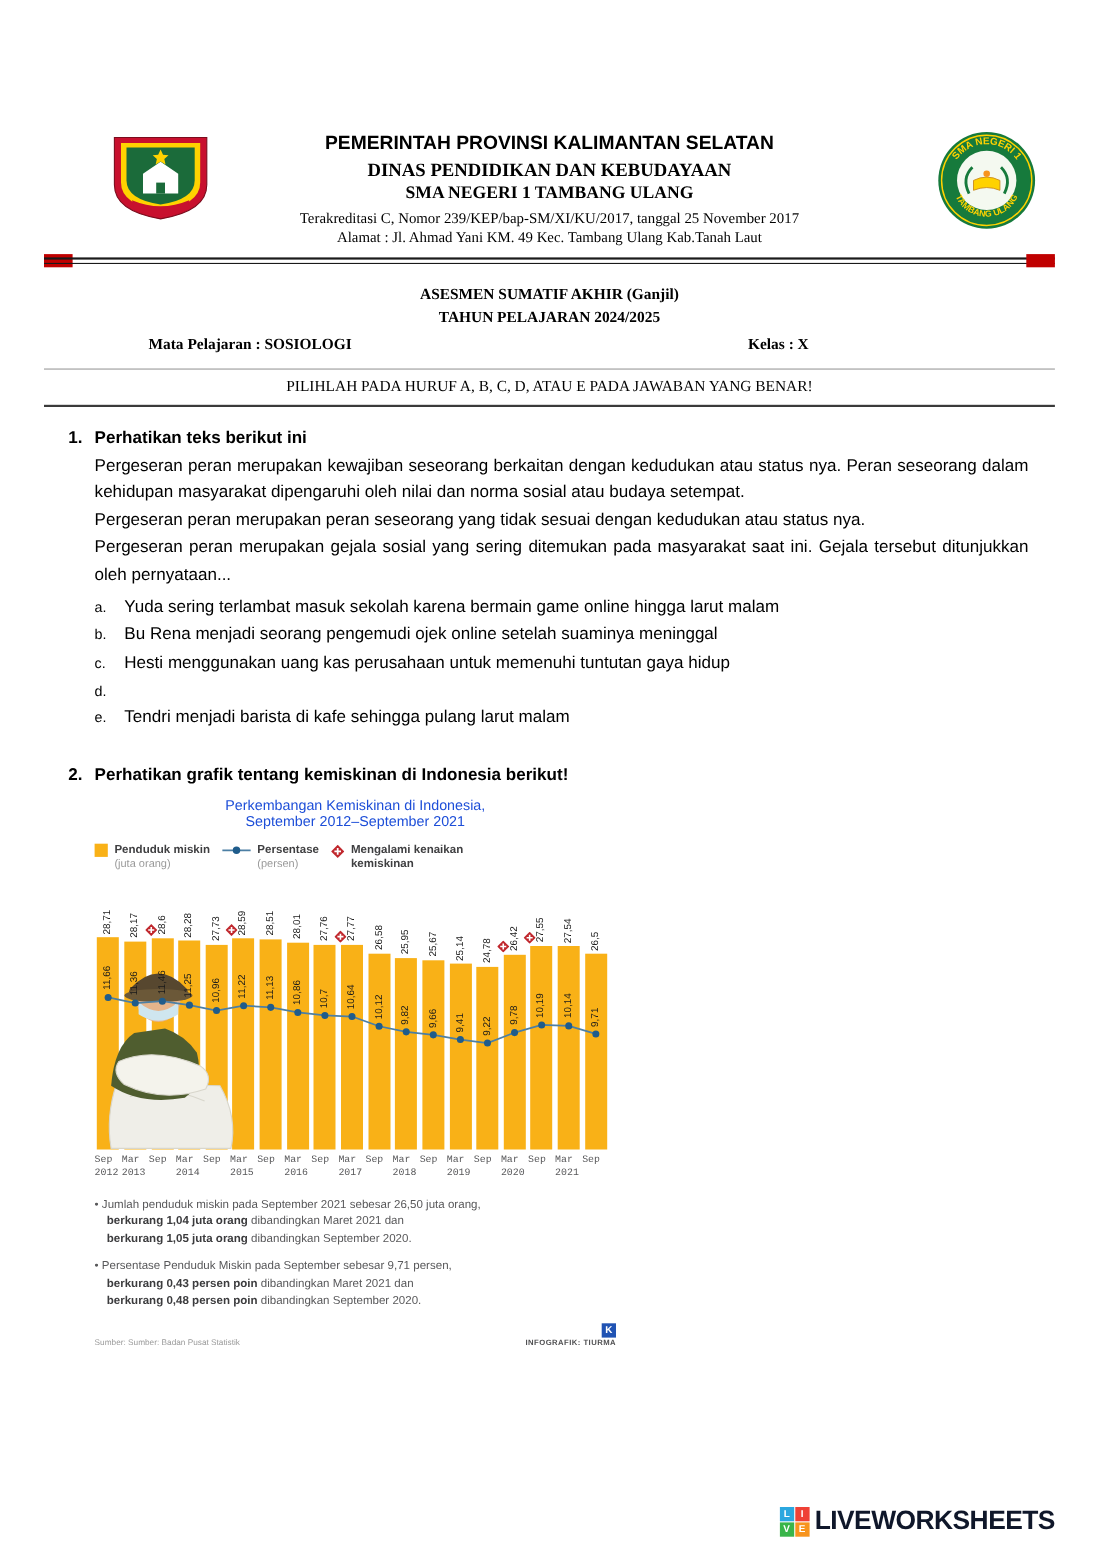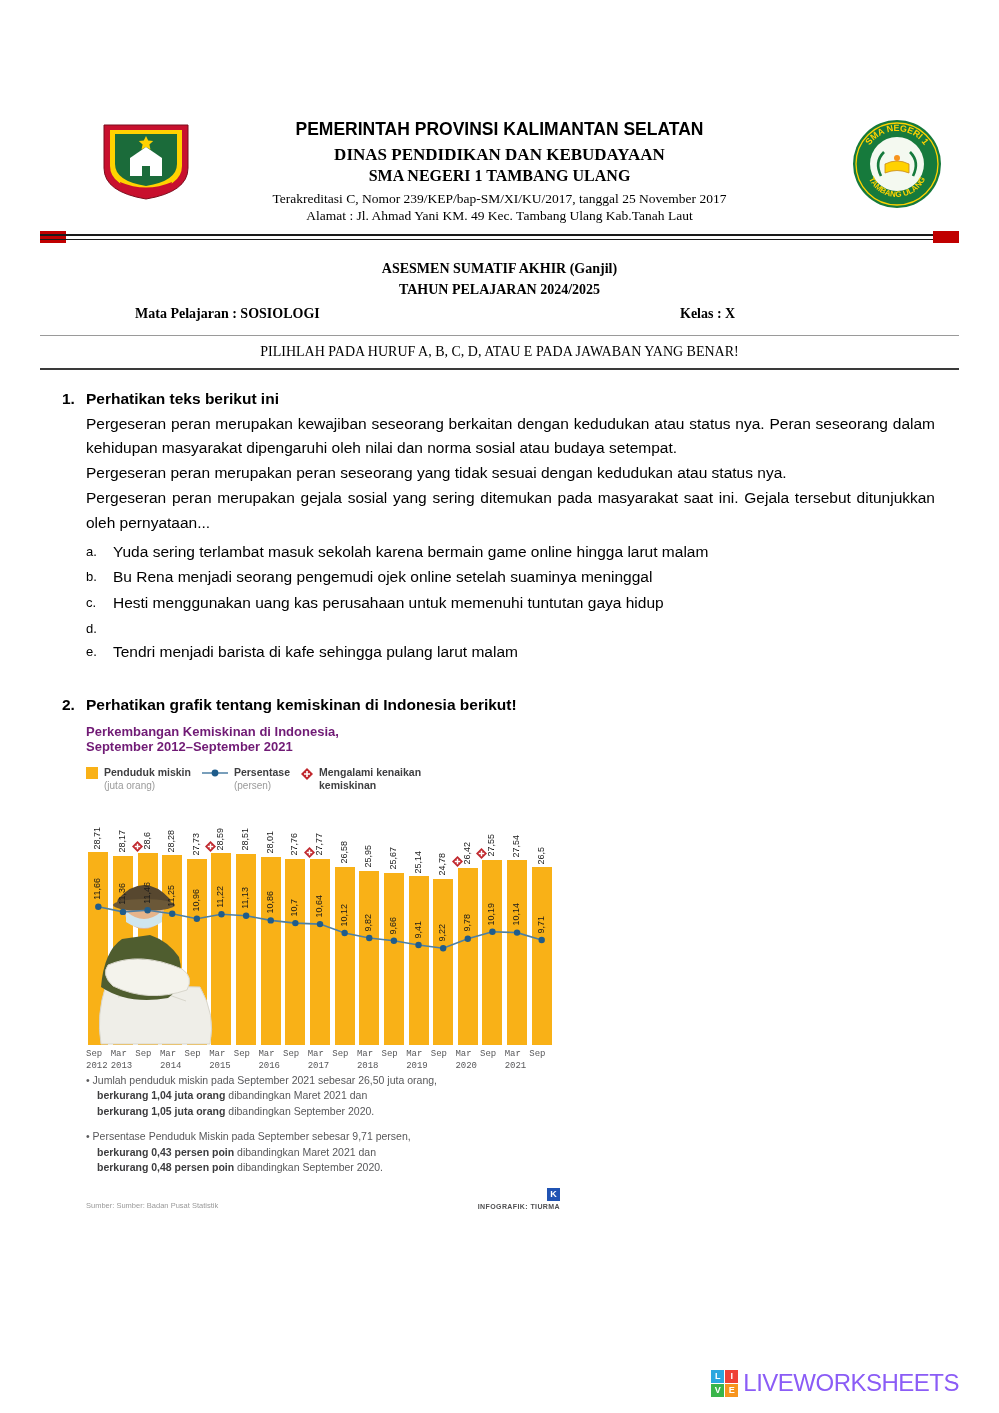--- a/index.html
+++ b/index.html
@@ -48,21 +48,21 @@
   .q-num { width: 24px; flex: none; }
   .q-body { margin-left: 24px; }
   .q-body p { margin: 0; text-align: justify; line-height: 1.6; }
   .options { margin-top: 3px; }
   .option { display: flex; line-height: 1.66; }
   .option .letter { width: 27px; flex: none; font-size: 13px; padding-top: 2px; }
   .question + .question { margin-top: 28px; }
 
   
   .infographic { margin: 7px 0 0 24px; width: 474px; }
-  .ig-title { font-weight: bold; font-size: 13px; color: #701a75; line-height: 1.15; }
+  .ig-title { font-weight: normal; font-size: 13px; color: #1d4ed8; line-height: 1.15; text-align: center; }
   .ig-legend { display: flex; gap: 11px; margin-top: 11px; align-items: flex-end; }
   .legend-item { display: flex; gap: 6px; align-items: flex-start; }
   .legend-swatch { width: 12px; height: 12px; background: #F9B117; margin-top: 1px; flex: none; }
   .legend-label { font-size: 10.5px; font-weight: bold; color: #3f3f41; line-height: 1.25; }
   .legend-unit { font-size: 10px; color: #9a9a9a; font-weight: normal; }
   .legend-marker-label { width: 108px; }
   .legend-line-icon, .legend-marker-icon { flex: none; margin-top: 2px; }
 
   .chart-wrap { position: relative; margin-top: 58px; height: 195px; width: 468px; }
   .bar { position: absolute; bottom: 0; width: 20px; background: #F9B117; z-index: 1; }
@@ -71,38 +71,38 @@
   .bar-label, .pct-label {
     position: absolute; writing-mode: vertical-rl; transform: rotate(180deg);
     font-size: 9px; line-height: 1; color: #1a1a1a; z-index: 4; white-space: nowrap;
   }
   .rise-marker { position: absolute; z-index: 4; width: 11px; height: 11px; }
 
   .x-months, .x-years { display: flex; width: 468px; }
   .x-months { margin-top: 4px; }
   .x-cell { flex: none; font-size: 9px; color: #58585a; line-height: 1.3; font-family: Liberation Mono, monospace; }
 
-  .ig-notes { }
+  .ig-notes { margin-top: 15px; }
   .note { margin-bottom: 9px; font-size: 10.5px; color: #58585a; line-height: 1.5; }
   .note b { color: #3c3c3e; }
   .note-line { padding-left: 11px; }
   .note-line.first { padding-left: 0; }
 
   .ig-footer { display: flex; justify-content: space-between; align-items: flex-end; margin-top: 12px; }
   .ig-source { font-size: 7.5px; color: #9a9a9a; }
   .ig-credit { display: flex; flex-direction: column; align-items: flex-end; gap: 2px; }
   .k-logo { width: 13px; height: 13px; background: #2053B3; color: #fff; font-size: 9px;
     font-weight: bold; text-align: center; line-height: 13px; }
   .credit-text { font-size: 7px; font-weight: bold; color: #4f4f51; letter-spacing: 0.4px; }
 
   
   .lw { position: absolute; right: 40px; bottom: 16px; display: flex; align-items: center; gap: 5px; }
   .lw-grid { display: grid; grid-template-columns: 13px 13px; grid-auto-rows: 13px; gap: 1px; }
   .lw-tile { color: #fff; font-size: 9px; font-weight: bold; text-align: center; line-height: 13px; }
-  .lw-text { font-size: 24px; font-weight: normal; color: #8b5cf6; letter-spacing: -0.5px; }
+  .lw-text { font-size: 24px; font-weight: bold; color: #0f172a; letter-spacing: -0.5px; }
 </style>
 </head>
 <body>
 
 <div class="page">
 
   <header class="letterhead">
     <svg class="logo-prov" width="92" height="80" viewBox="0 0 92 80">
       <path d="M4 3 H88 V46 Q88 70 46 77 Q4 70 4 46 Z" fill="#C8102E" stroke="#7a0c1d" stroke-width="1"></path>
       <path d="M10 8 H82 V44 Q82 64 46 70 Q10 64 10 44 Z" fill="#FFD200"></path>

